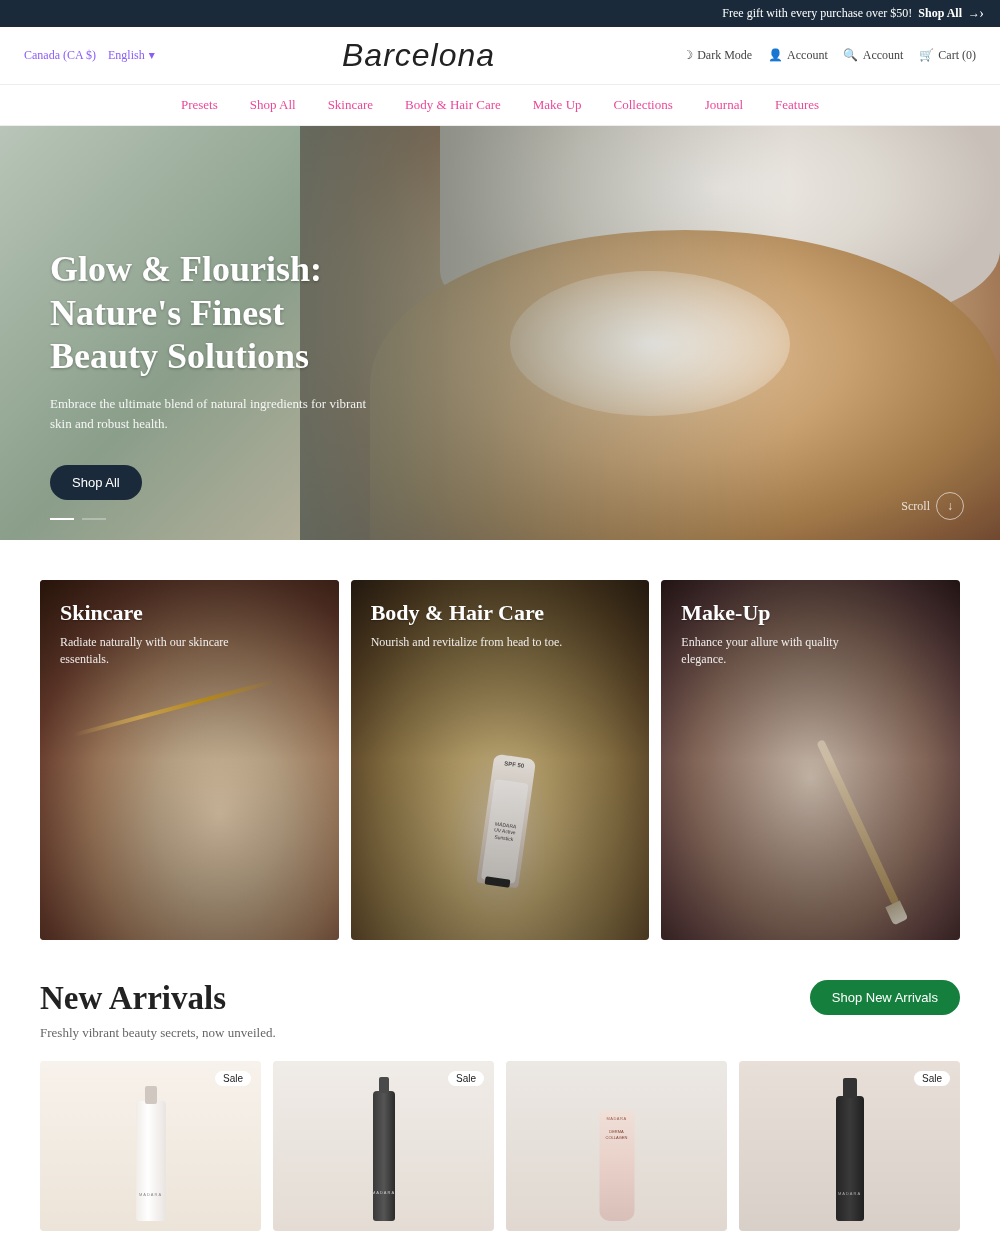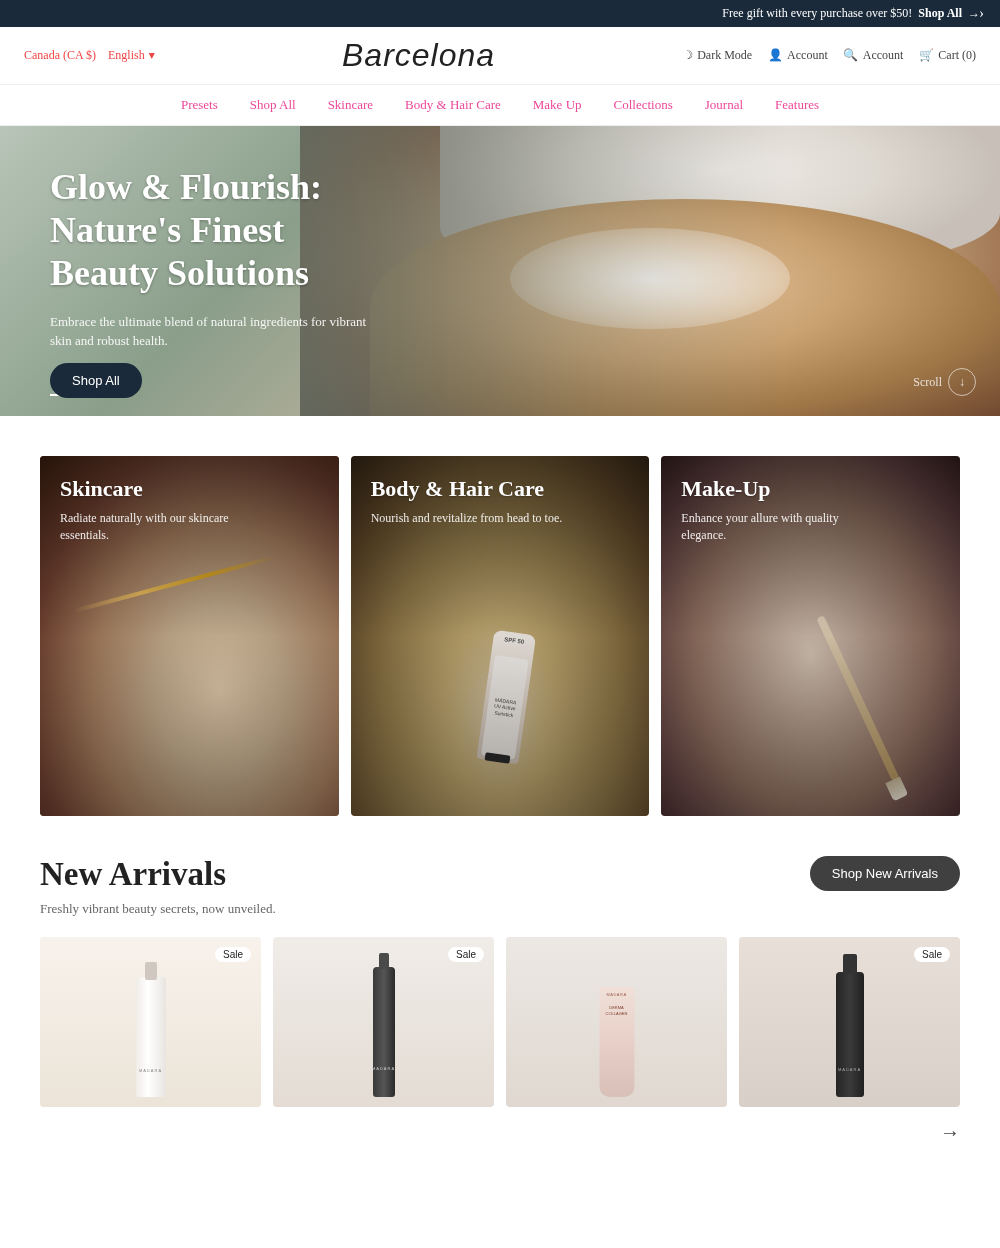--- a/index.html
+++ b/index.html
@@ -32,21 +32,21 @@
       align-items: center;
       justify-content: space-between;
       padding: 10px 24px;
       border-bottom: 1px solid #eee;
     }
     .top-nav-left {
       display: flex;
       align-items: center;
       gap: 12px;
       font-size: 12px;
-      color: #ef4444;
+      color: #8b5cf6;
     }
     .lang-select {
       display: flex;
       align-items: center;
       gap: 4px;
       cursor: pointer;
       font-size: 12px;
     }
     .logo {
       font-size: 32px;
@@ -84,25 +84,25 @@
       text-decoration: none;
       color: #ec4899;
       cursor: pointer;
       white-space: nowrap;
     }
 
     
     .hero {
       position: relative;
       width: 100%;
-      height: 290px;
+      height: 414px;
       background: linear-gradient(135deg, #b8c5b8 0%, #8a9e8a 30%, #c4b5a0 60%, #d4c8b8 100%);
       overflow: hidden;
       display: flex;
-      align-items: flex-start;
+      align-items: flex-end;
     }
     
     .hero-person {
       position: absolute;
       right: 0;
       top: 0;
       width: 70%;
       height: 100%;
       overflow: hidden;
     }
@@ -144,21 +144,21 @@
       font-size: 36px;
       font-weight: bold;
       color: #fff;
       line-height: 1.2;
       margin-bottom: 16px;
       text-shadow: 0 1px 3px rgba(0,0,0,0.3);
     }
     .hero-subtitle {
       font-size: 13px;
       color: rgba(255,255,255,0.9);
-      margin-bottom: 12px;
+      margin-bottom: 32px;
       line-height: 1.5;
     }
     .hero-btn {
       display: inline-block;
       background: #1a2a3a;
       color: #fff;
       padding: 10px 22px;
       border-radius: 20px;
       font-size: 13px;
       cursor: pointer;
@@ -177,21 +177,21 @@
       height: 2px;
       background: rgba(255,255,255,0.5);
     }
     .hero-dot.active {
       background: #fff;
       width: 24px;
     }
     .hero-scroll {
       position: absolute;
       bottom: 20px;
-      right: 24px;
+      right: 36px;
       display: flex;
       align-items: center;
       gap: 6px;
       color: rgba(255,255,255,0.8);
       font-size: 12px;
     }
     .scroll-circle {
       width: 28px;
       height: 28px;
       border-radius: 50%;
@@ -270,21 +270,21 @@
       align-items: flex-start;
       justify-content: space-between;
       margin-bottom: 8px;
     }
     .new-arrivals-title {
       font-size: 33px;
       font-weight: bold;
       color: #222;
     }
     .shop-new-arrivals-btn {
-      background: #404040;
+      background: #15803d;
       color: #fff;
       padding: 10px 22px;
       border-radius: 20px;
       font-size: 13px;
       cursor: pointer;
       border: none;
       white-space: nowrap;
     }
     .new-arrivals-subtitle {
       font-size: 13px;

